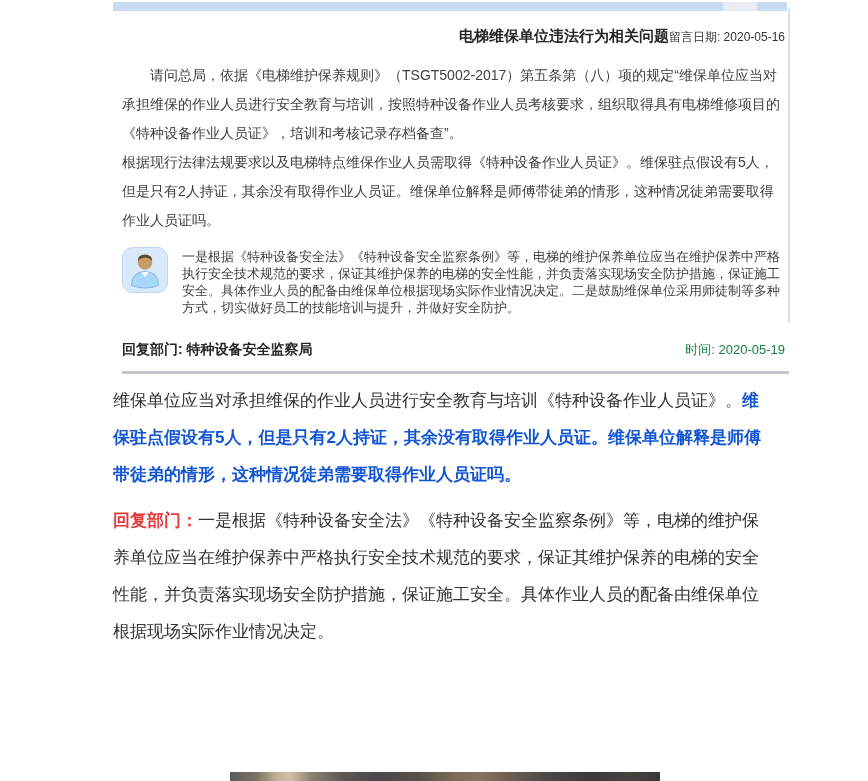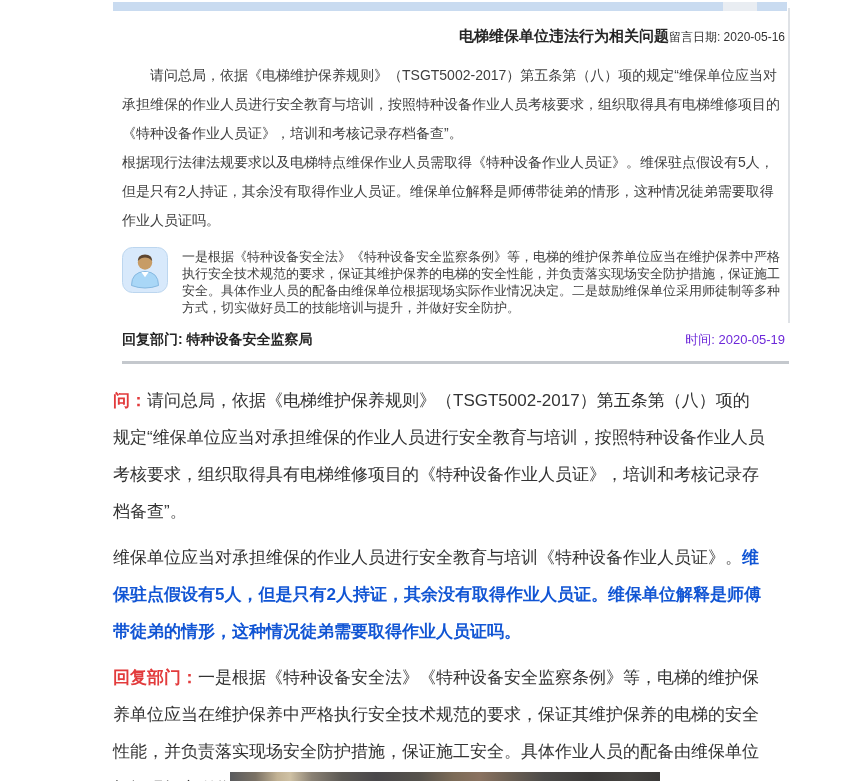--- a/index.html
+++ b/index.html
@@ -26,24 +26,24 @@
     display:flex; justify-content:flex-end; align-items:baseline; margin-top:16px;
   }
   .snap-title { margin:0; font-size:15px; font-weight:bold; color:#262626; }
   .snap-date { font-size:12px; color:#333333; white-space:nowrap; }
   .q-para { margin:0; font-size:14px; line-height:29px; color:#3f3f3f; }
   .q-para.first { margin-top:15px; text-indent:2em; }
   .reply-row { display:flex; gap:14px; margin-top:12px; }
   .avatar { width:46px; height:46px; flex:0 0 46px; }
   .reply-text { margin:1px 0 0; font-size:13px; line-height:17px; color:#3f3f3f; flex:1; }
   .snap-footer {
-    display:flex; justify-content:space-between; align-items:flex-end; margin-top:15px;
+    display:flex; justify-content:space-between; align-items:flex-end; margin-top:25px;
   }
   .snap-dept { font-size:14px; font-weight:bold; color:#262626; }
-  .snap-time { font-size:13px; color:#6d28d9; }
+  .snap-time { font-size:13px; color:#15803d; }
   .snap-divider { height:3px; background:#c4c8cd; margin:12px -4px 0 0; }
 
   
   .article {
     position:absolute; left:113px; top:382px; width:652px;
     font-size:17px; line-height:37px; color:#333333;
   }
   .article p { margin:0 0 9px; }
   .lbl-red { color:#e23b3c; font-weight:bold; }
   .hl-blue { color:#1155d4; font-weight:bold; }
@@ -100,21 +100,20 @@
         <span>时间:</span>
         <span>2020-05-19</span>
       </div>
     </div>
 
     <div class="snap-divider"></div>
   </div>
 </section>
 
 <article class="article">
-  <p><span class="lbl-red">问：</span><span>请问总局，依据《电梯维护保养规则》（TSGT5002-2017）第五条第（八）项的规定“维保单位应当对承担维保的作业人员进行安全教育与培训，按照特种设备作业人员考核要求，组织取得具有电梯维修项目的《特种设备作业人员证》，培训和考核记录存档备查”。</span></p>
 
   <p><span>维保单位应当对承担维保的作业人员进行安全教育与培训《特种设备作业人员证》。</span><span class="hl-blue">维保驻点假设有5人，但是只有2人持证，其余没有取得作业人员证。维保单位解释是师傅带徒弟的情形，这种情况徒弟需要取得作业人员证吗。</span></p>
 
   <p><span class="lbl-red">回复部门：</span><span>一是根据《特种设备安全法》《特种设备安全监察条例》等，电梯的维护保养单位应当在维护保养中严格执行安全技术规范的要求，保证其维护保养的电梯的安全性能，并负责落实现场安全防护措施，保证施工安全。具体作业人员的配备由维保单位根据现场实际作业情况决定。</span></p>
 
 </article>
 
 <div class="photo-strip"></div>
 
 </body></html>

